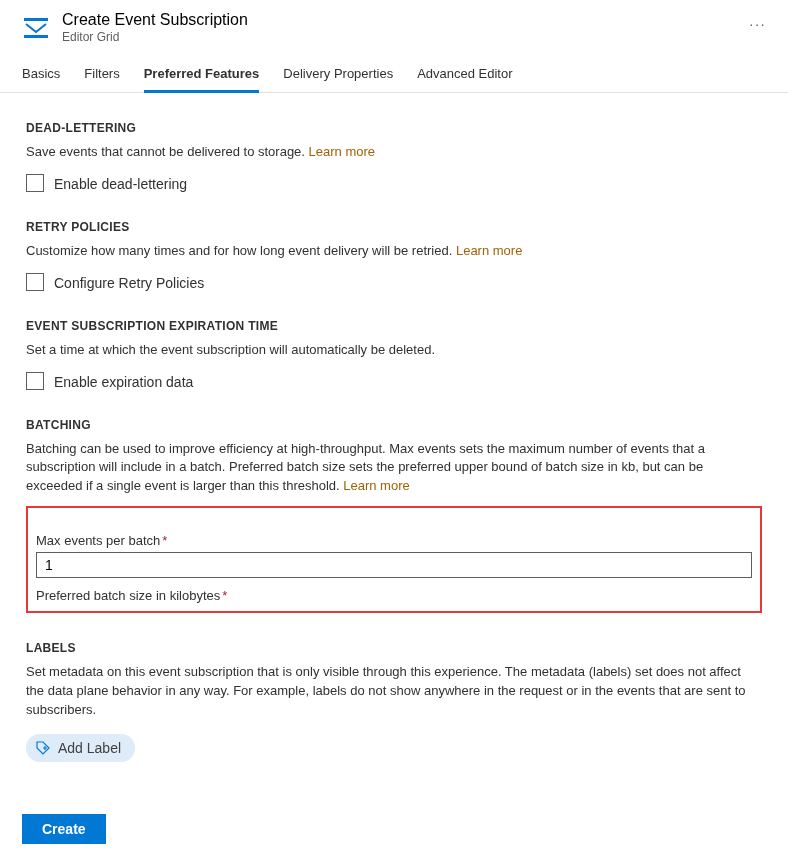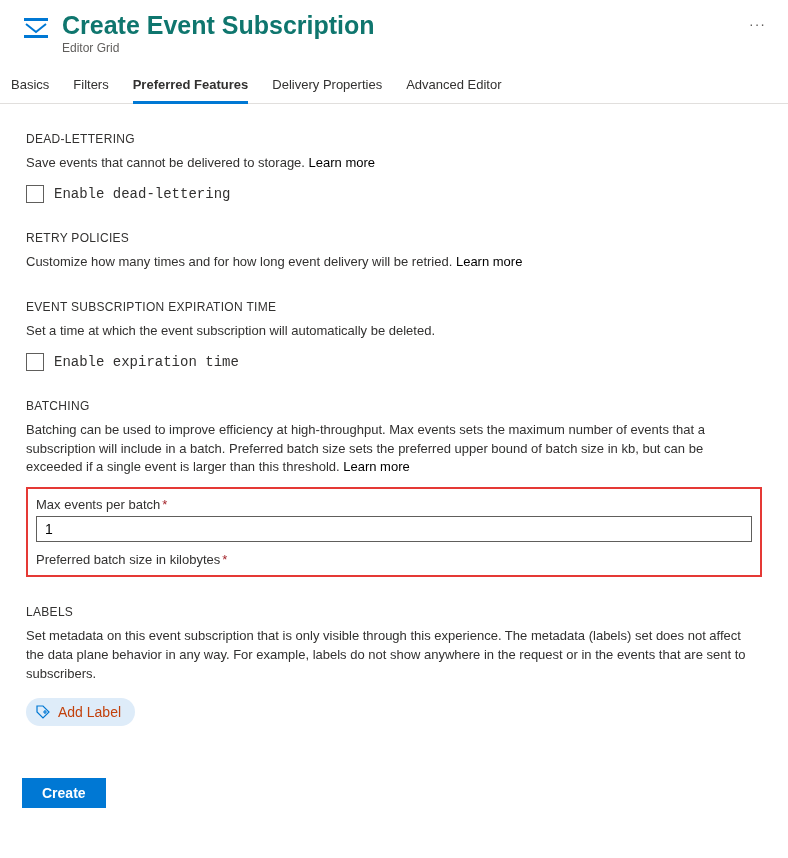--- a/index.html
+++ b/index.html
@@ -20,99 +20,98 @@
   }
   .header .icon-box {
     width: 28px; height: 28px;
     margin-right: 12px;
     margin-top: 4px;
     display: flex; align-items: center; justify-content: center;
     color: #0078d4;
   }
   .header-text { flex: 1; }
   .header h1 {
-    font-size: 25px;
-    font-weight: 700;
-    color: #0f766e;
+    font-size: 16px;
+    font-weight: 400;
+    color: #000000;
     line-height: 1.25;
   }
   .header .sub {
     font-size: 12px;
     color: #605e5c;
     margin-top: 0px;
   }
   .header .more {
     color: #605e5c;
     font-size: 14px;
     letter-spacing: 1px;
     margin-left: 14px;
     margin-top: 6px;
     cursor: pointer;
   }
 
   
   .tabs {
     display: flex;
     gap: 24px;
-    padding: 0 11px;
+    padding: 0 22px;
     border-bottom: 1px solid #e1dfdd;
   }
   .tab {
     font-size: 13px;
     padding: 8px 0 9px 0;
     color: #323130;
     cursor: pointer;
     border-bottom: 3px solid transparent;
     margin-bottom: -1px;
   }
   .tab.active {
     font-weight: 600;
     border-bottom-color: #0078d4;
   }
 
   
   .content { padding: 0 26px 24px 26px; }
   .section { margin-top: 28px; }
   .section h2 {
     font-size: 12px;
-    font-weight: 400;
+    font-weight: 700;
     letter-spacing: 0.3px;
     text-transform: uppercase;
     color: #323130;
   }
   .section p.desc {
     margin-top: 8px;
     font-size: 13px;
     color: #323130;
     line-height: 1.45;
   }
-  .link { color: #000000; text-decoration: none; cursor: pointer; margin-top: 27px; }
+  .link { color: #a16207; text-decoration: none; cursor: pointer; margin-top: 27px; }
 
   .checkbox-row {
     display: flex;
-    align-items: center;
+    align-items: flex-end;
     margin-top: 12px;
     gap: 10px;
-    font-family: Liberation Mono, monospace;
   }
   .checkbox {
     width: 18px; height: 18px;
     border: 1px solid #605e5c;
     background: #fff;
     cursor: pointer;
   }
   .checkbox-label { font-size: 14px; }
 
   
   .highlight-box {
     border: 2px solid #e53935;
     padding: 4px 8px 8px 8px;
     margin-top: 10px;
   }
-  .field-row { margin-top: 4px; }
+  .field-row { margin-top: 21px; }
   .field-row + .field-row { margin-top: 10px; }
   .field-label { font-size: 13px; }
   .req { color: #a4262c; margin-left: 2px; }
   .text-input {
     width: 100%;
     height: 26px;
     border: 1px solid #605e5c;
     font-size: 14px;
     padding: 2px 8px;
     margin-top: 4px;
@@ -123,21 +122,21 @@
   .pill-btn {
     display: inline-flex;
     align-items: center;
     gap: 8px;
     background: #deecf9;
     border-radius: 16px;
     padding: 6px 14px 6px 10px;
     margin-top: 14px;
     cursor: pointer;
     font-size: 14px;
-    color: #c2410c;
+    color: #404040;
   }
   .pill-btn .plus {
     color: #0078d4;
     display: flex;
     align-items: center;
   }
 
   
   .footer {
     padding: 28px 22px 18px 22px;
@@ -191,28 +190,32 @@
       <div class="checkbox"></div>
       <span class="checkbox-label">Enable dead-lettering</span>
     </div>
   </div>
 
   <div class="section">
     <h2>RETRY POLICIES</h2>
     <p class="desc">
       <span>Customize how many times and for how long event delivery will be retried. </span><a class="link">Learn more</a>
     </p>
+    <div class="checkbox-row">
+      <div class="checkbox"></div>
+      <span class="checkbox-label">Configure Retry Policies</span>
+    </div>
   </div>
 
   <div class="section">
     <h2>EVENT SUBSCRIPTION EXPIRATION TIME</h2>
     <p class="desc">Set a time at which the event subscription will automatically be deleted.</p>
     <div class="checkbox-row">
       <div class="checkbox"></div>
-      <span class="checkbox-label">Enable expiration time</span>
+      <span class="checkbox-label">Enable expiration data</span>
     </div>
   </div>
 
   <div class="section">
     <h2>BATCHING</h2>
     <p class="desc">
       <span>Batching can be used to improve efficiency at high-throughput. Max events sets the maximum number of events that a subscription will include in a batch. Preferred batch size sets the preferred upper bound of batch size in kb, but can be exceeded if a single event is larger than this threshold. </span><a class="link">Learn more</a>
     </p>
 
     <div class="highlight-box">

